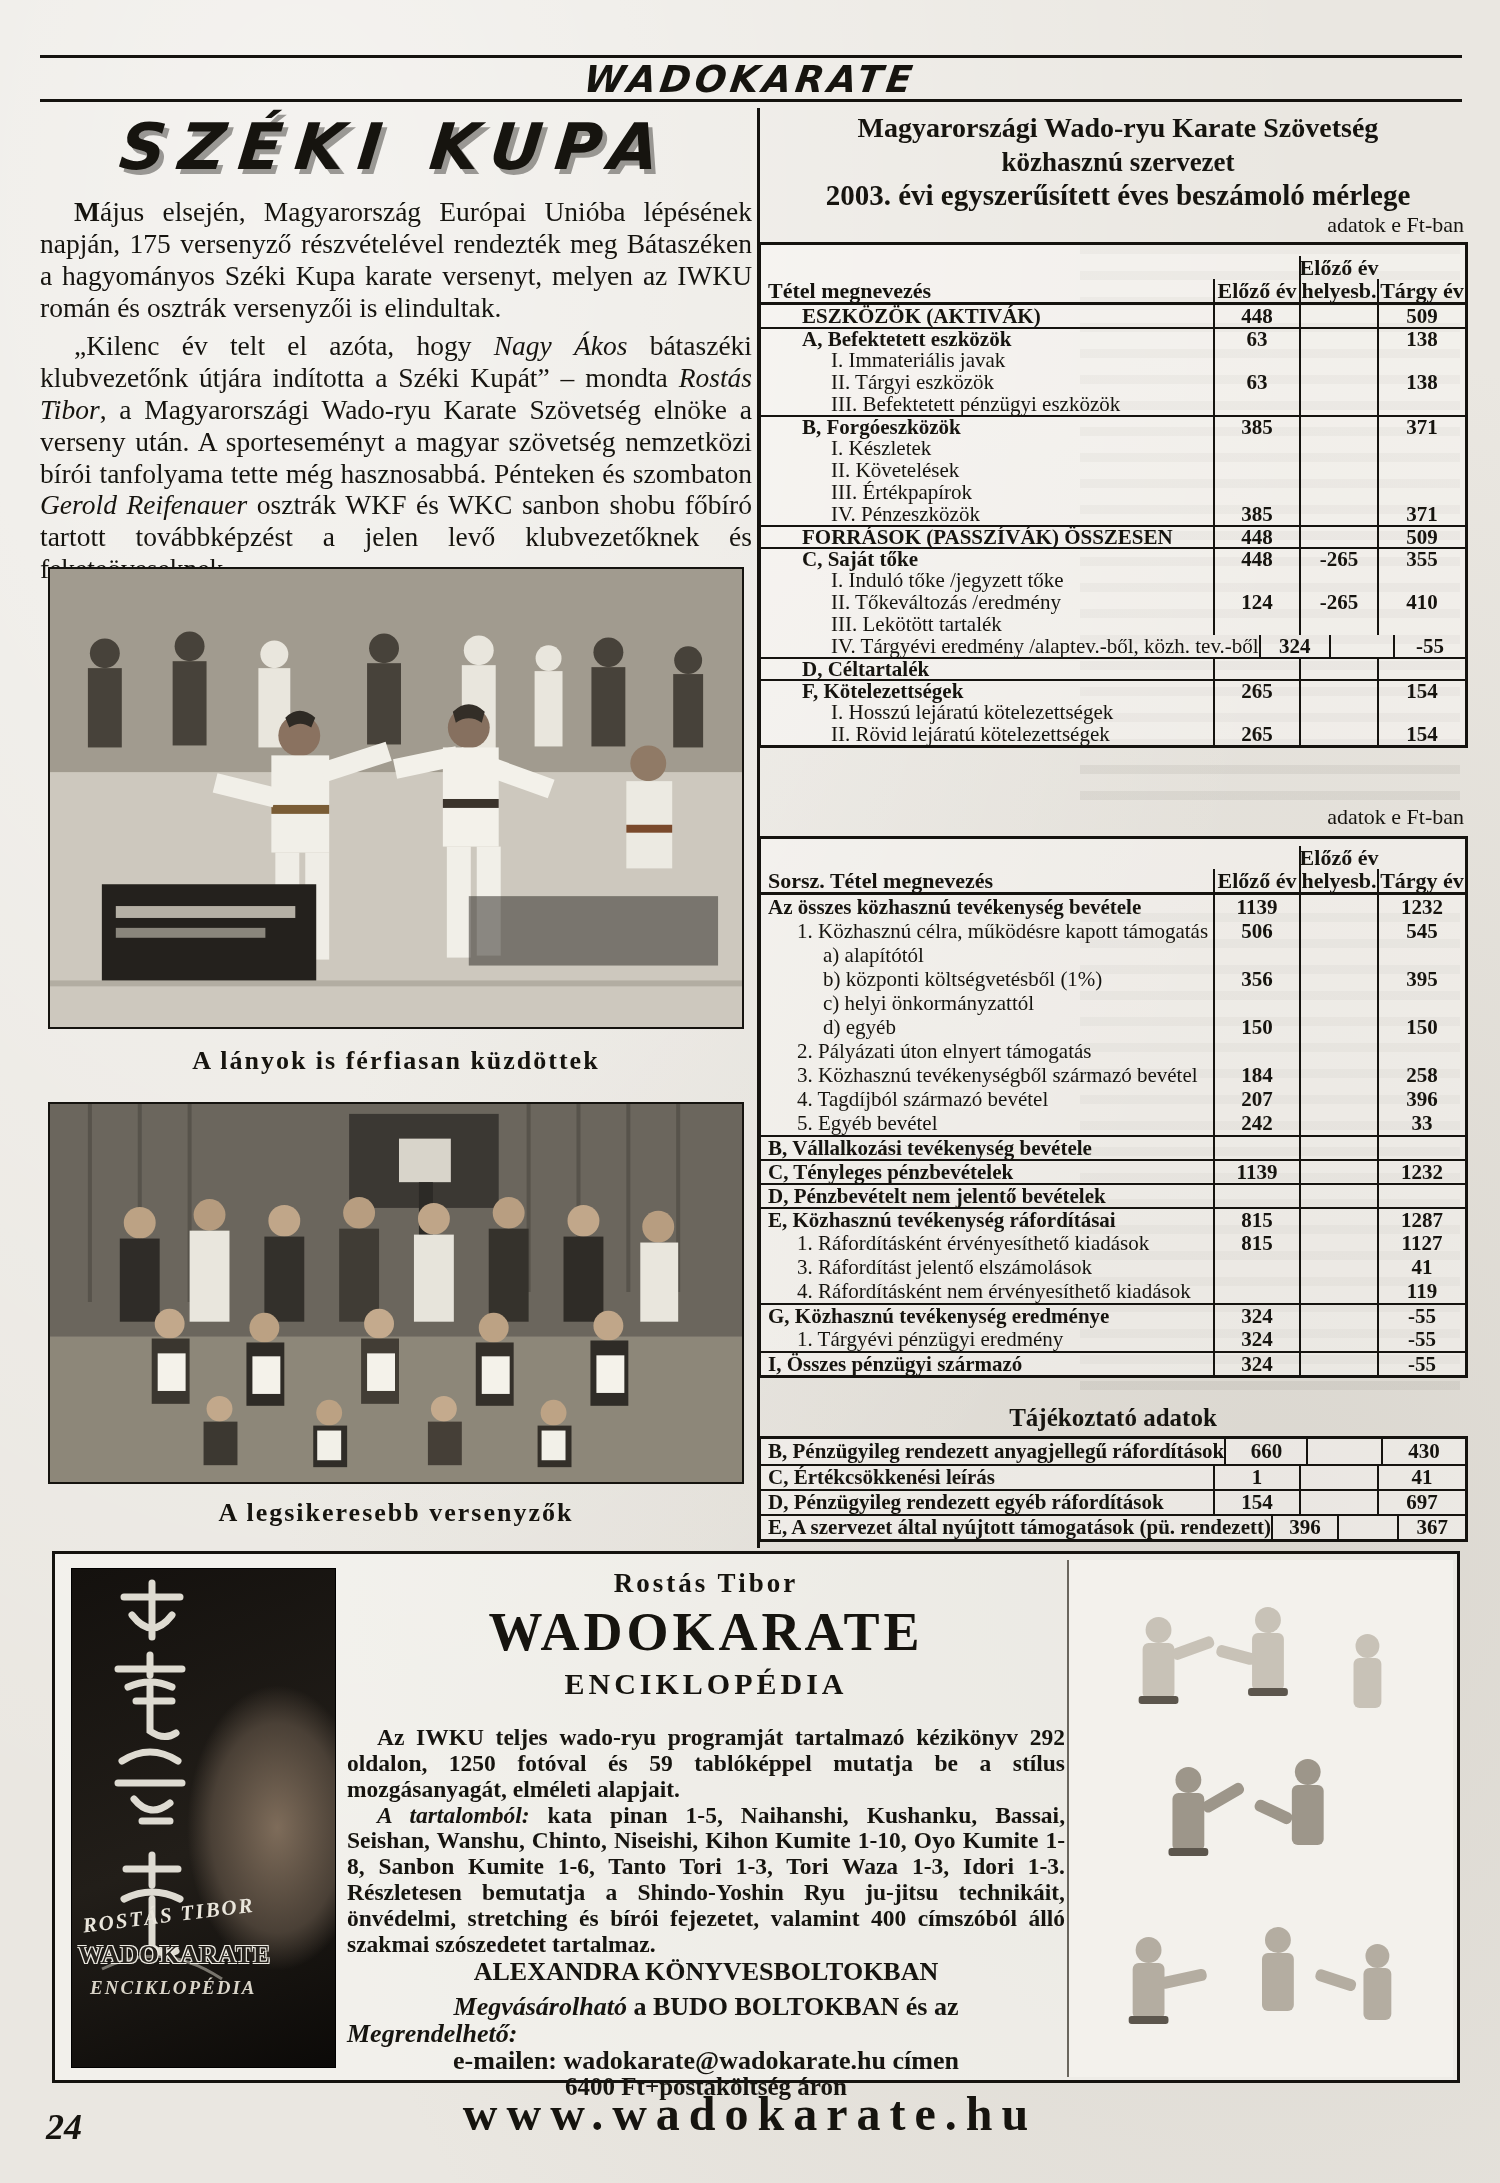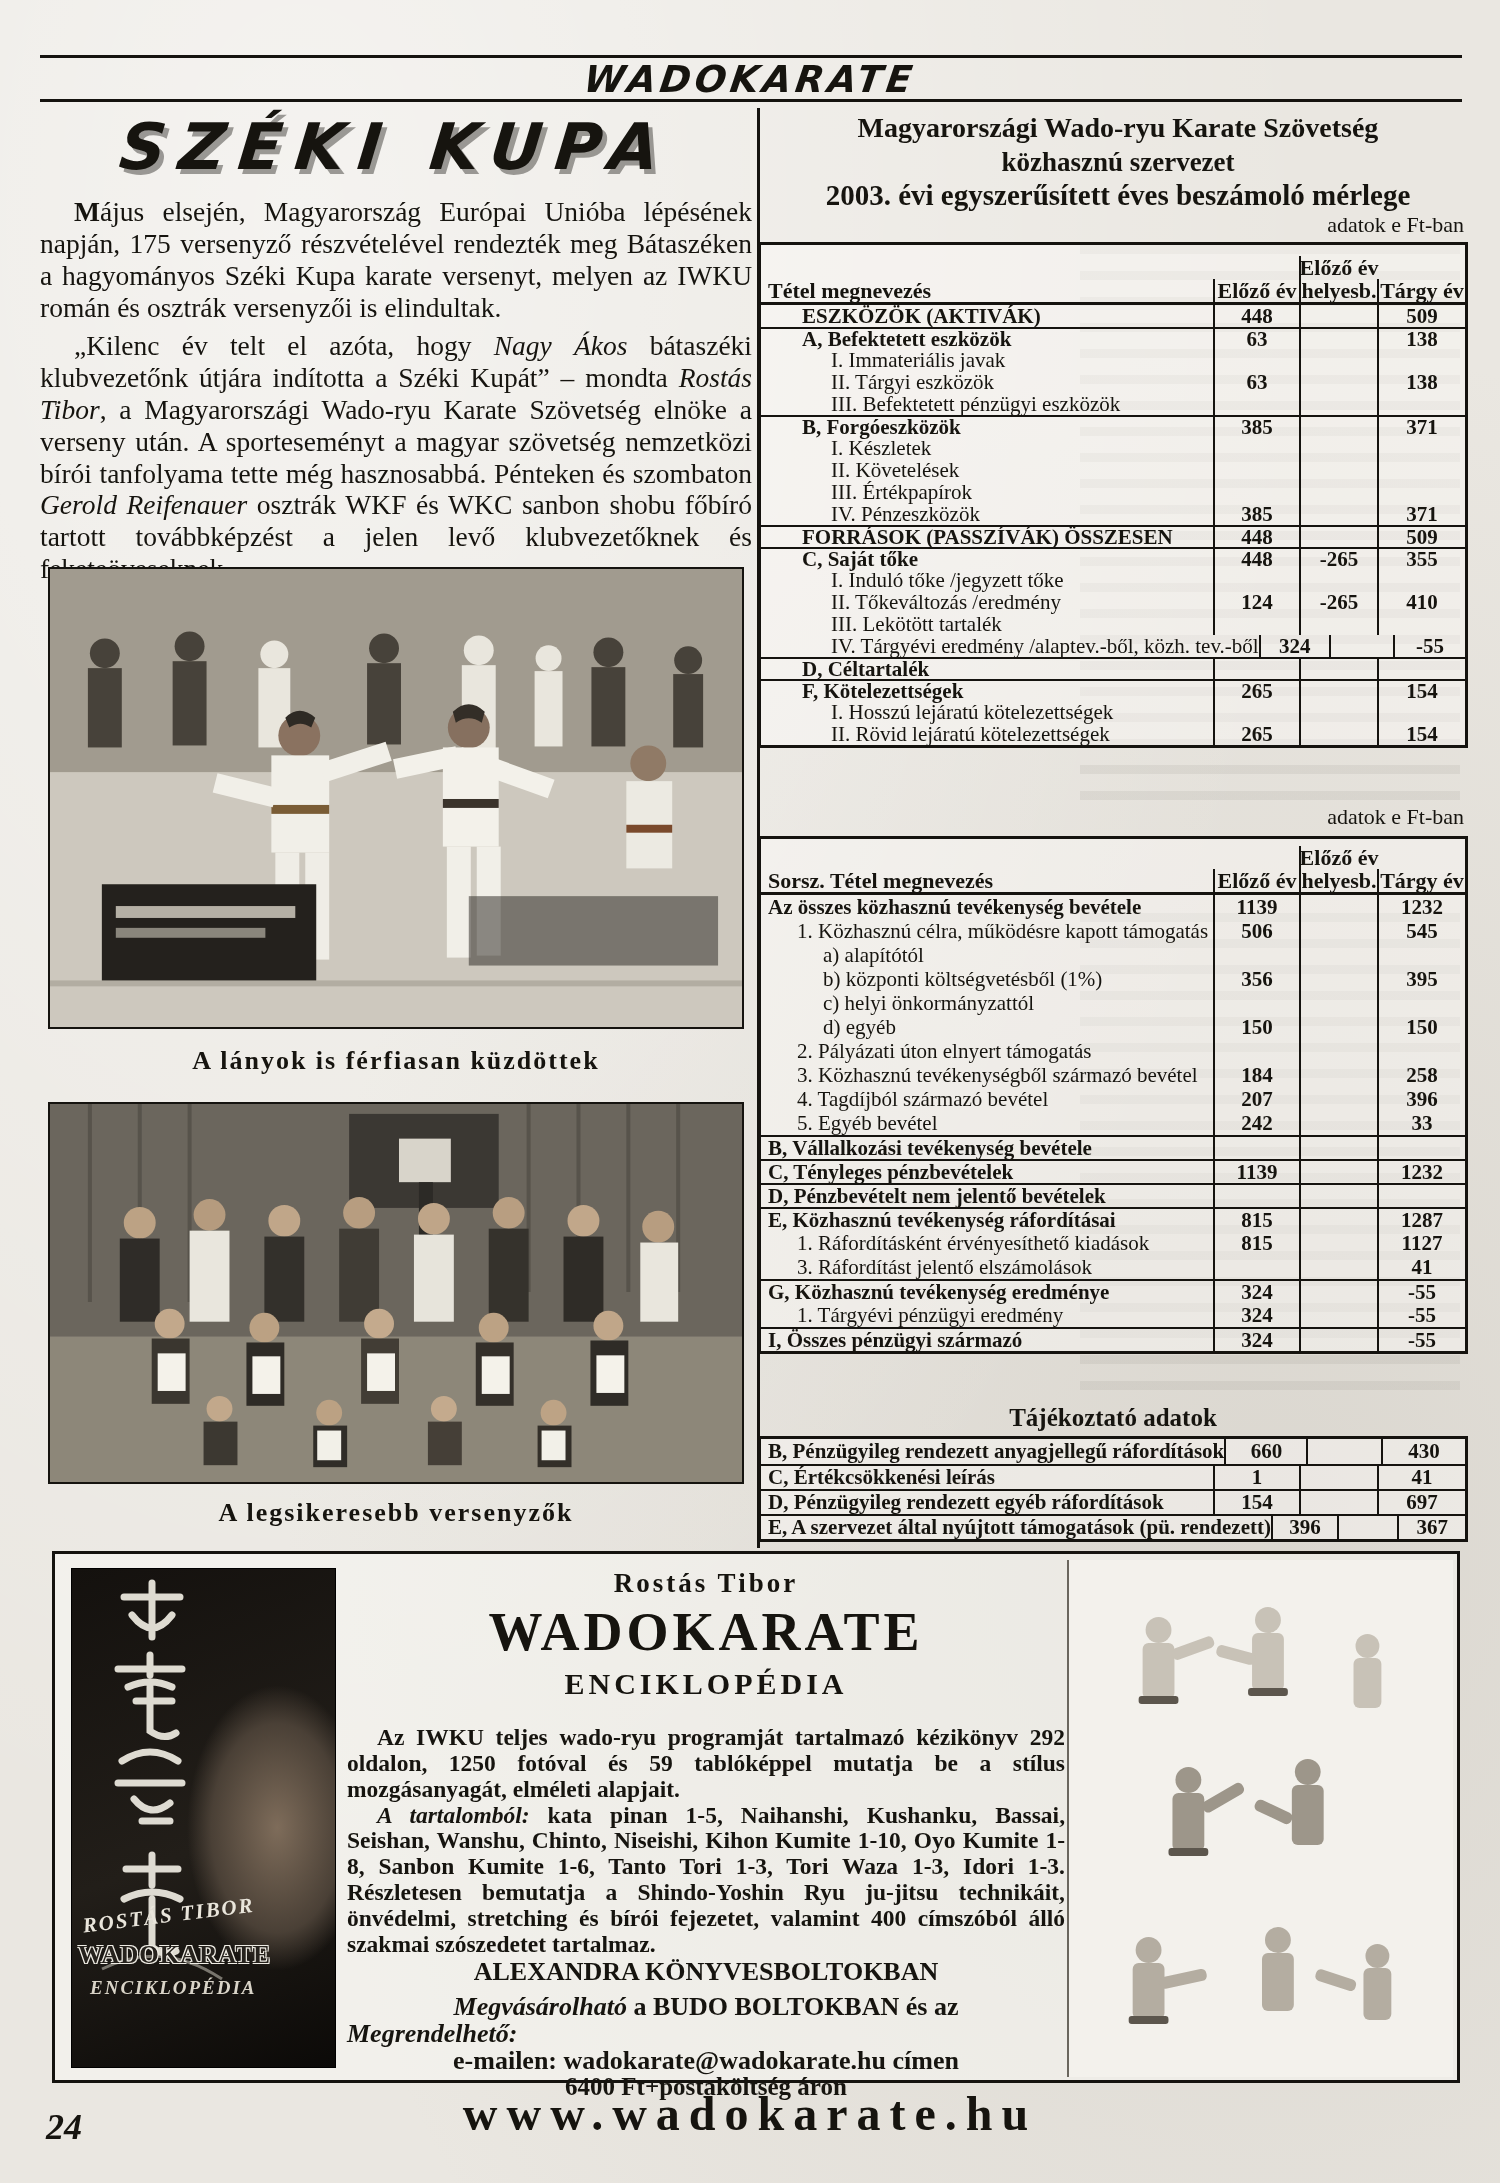--- a/index.html
+++ b/index.html
@@ -484,20 +484,26 @@
           <div class="cell c0">1. Ráfordításként érvényesíthető kiadások</div>
           <div class="cell c1">815</div>
           <div class="cell c2"></div>
           <div class="cell c3">1127</div>
         </div>
         <div class="trow ind1">
           <div class="cell c0">3. Ráfordítást jelentő elszámolások</div>
           <div class="cell c1"></div>
           <div class="cell c2"></div>
           <div class="cell c3">41</div>
+        </div>
+        <div class="trow ind1">
+          <div class="cell c0">4. Ráfordításként nem érvényesíthető kiadások</div>
+          <div class="cell c1"></div>
+          <div class="cell c2"></div>
+          <div class="cell c3">119</div>
         </div>
         <div class="trow bold bt">
           <div class="cell c0">G, Közhasznú tevékenység eredménye</div>
           <div class="cell c1">324</div>
           <div class="cell c2"></div>
           <div class="cell c3">-55</div>
         </div>
         <div class="trow ind1">
           <div class="cell c0">1. Tárgyévi pénzügyi eredmény</div>
           <div class="cell c1">324</div>

